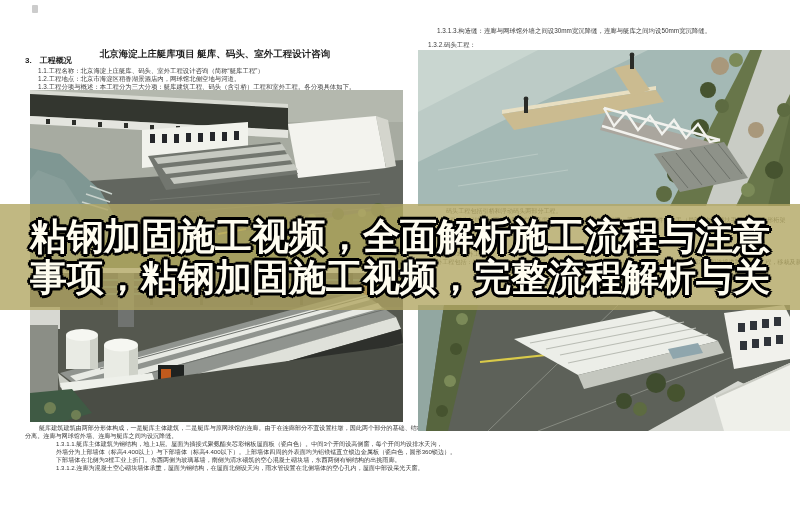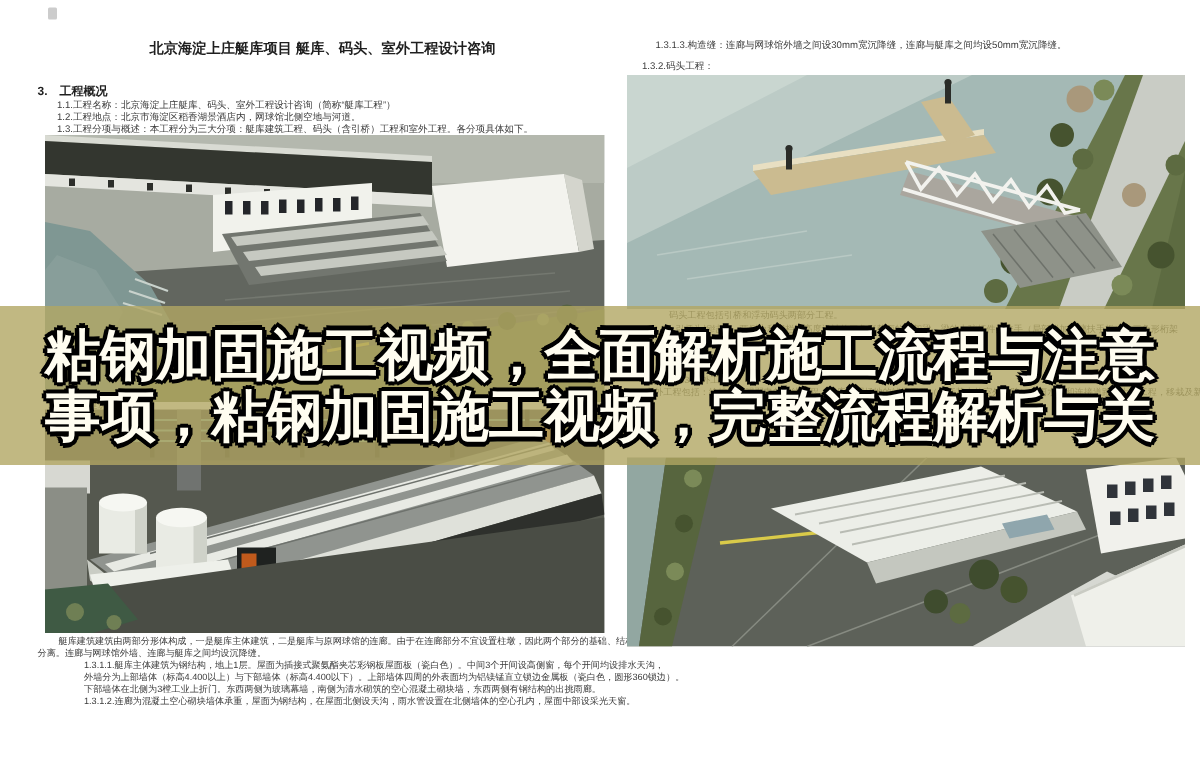--- a/index.html
+++ b/index.html
@@ -3,21 +3,21 @@
 <meta charset="utf-8">
 <style>
   html,body{margin:0;padding:0;}
   body{
     width:800px;height:514px;position:relative;overflow:hidden;
     background:#ffffff;
     font-family:"Liberation Sans","DejaVu Sans",sans-serif;
   }
   .t{position:absolute;color:#3a3a3a;white-space:nowrap;}
   .tw{position:absolute;color:#3a3a3a;white-space:normal;}
-  .doc-title{font-size:9.5px;font-weight:bold;color:#1f1f1f;text-align:center;}
+  .doc-title{font-size:9.5px;font-weight:bold;color:#1f1f1f;text-align:center;margin-top:22px;}
   .sec-head{font-size:8px;font-weight:bold;color:#1f1f1f;}
   .small{font-size:6.4px;line-height:8px;}
   .tiny{font-size:6.1px;line-height:7.7px;}
   .render{position:absolute;display:block;}
   .overlay-band{
     position:absolute;left:0;top:204px;width:800px;height:106px;
     background:rgba(177,166,99,0.80);z-index:5;
   }
   .banner-line{
     position:absolute;left:0;width:800px;text-align:center;z-index:6;

